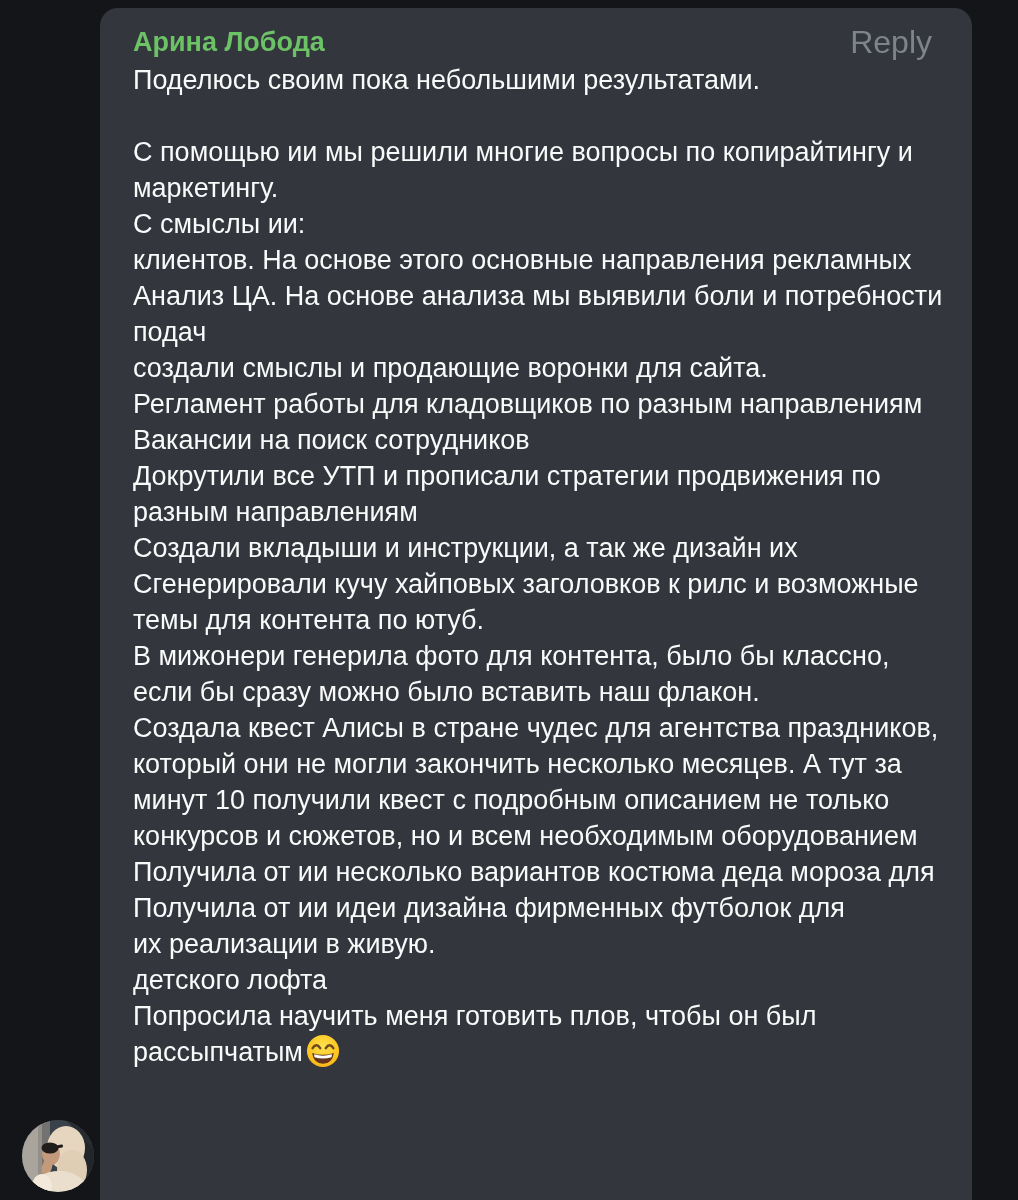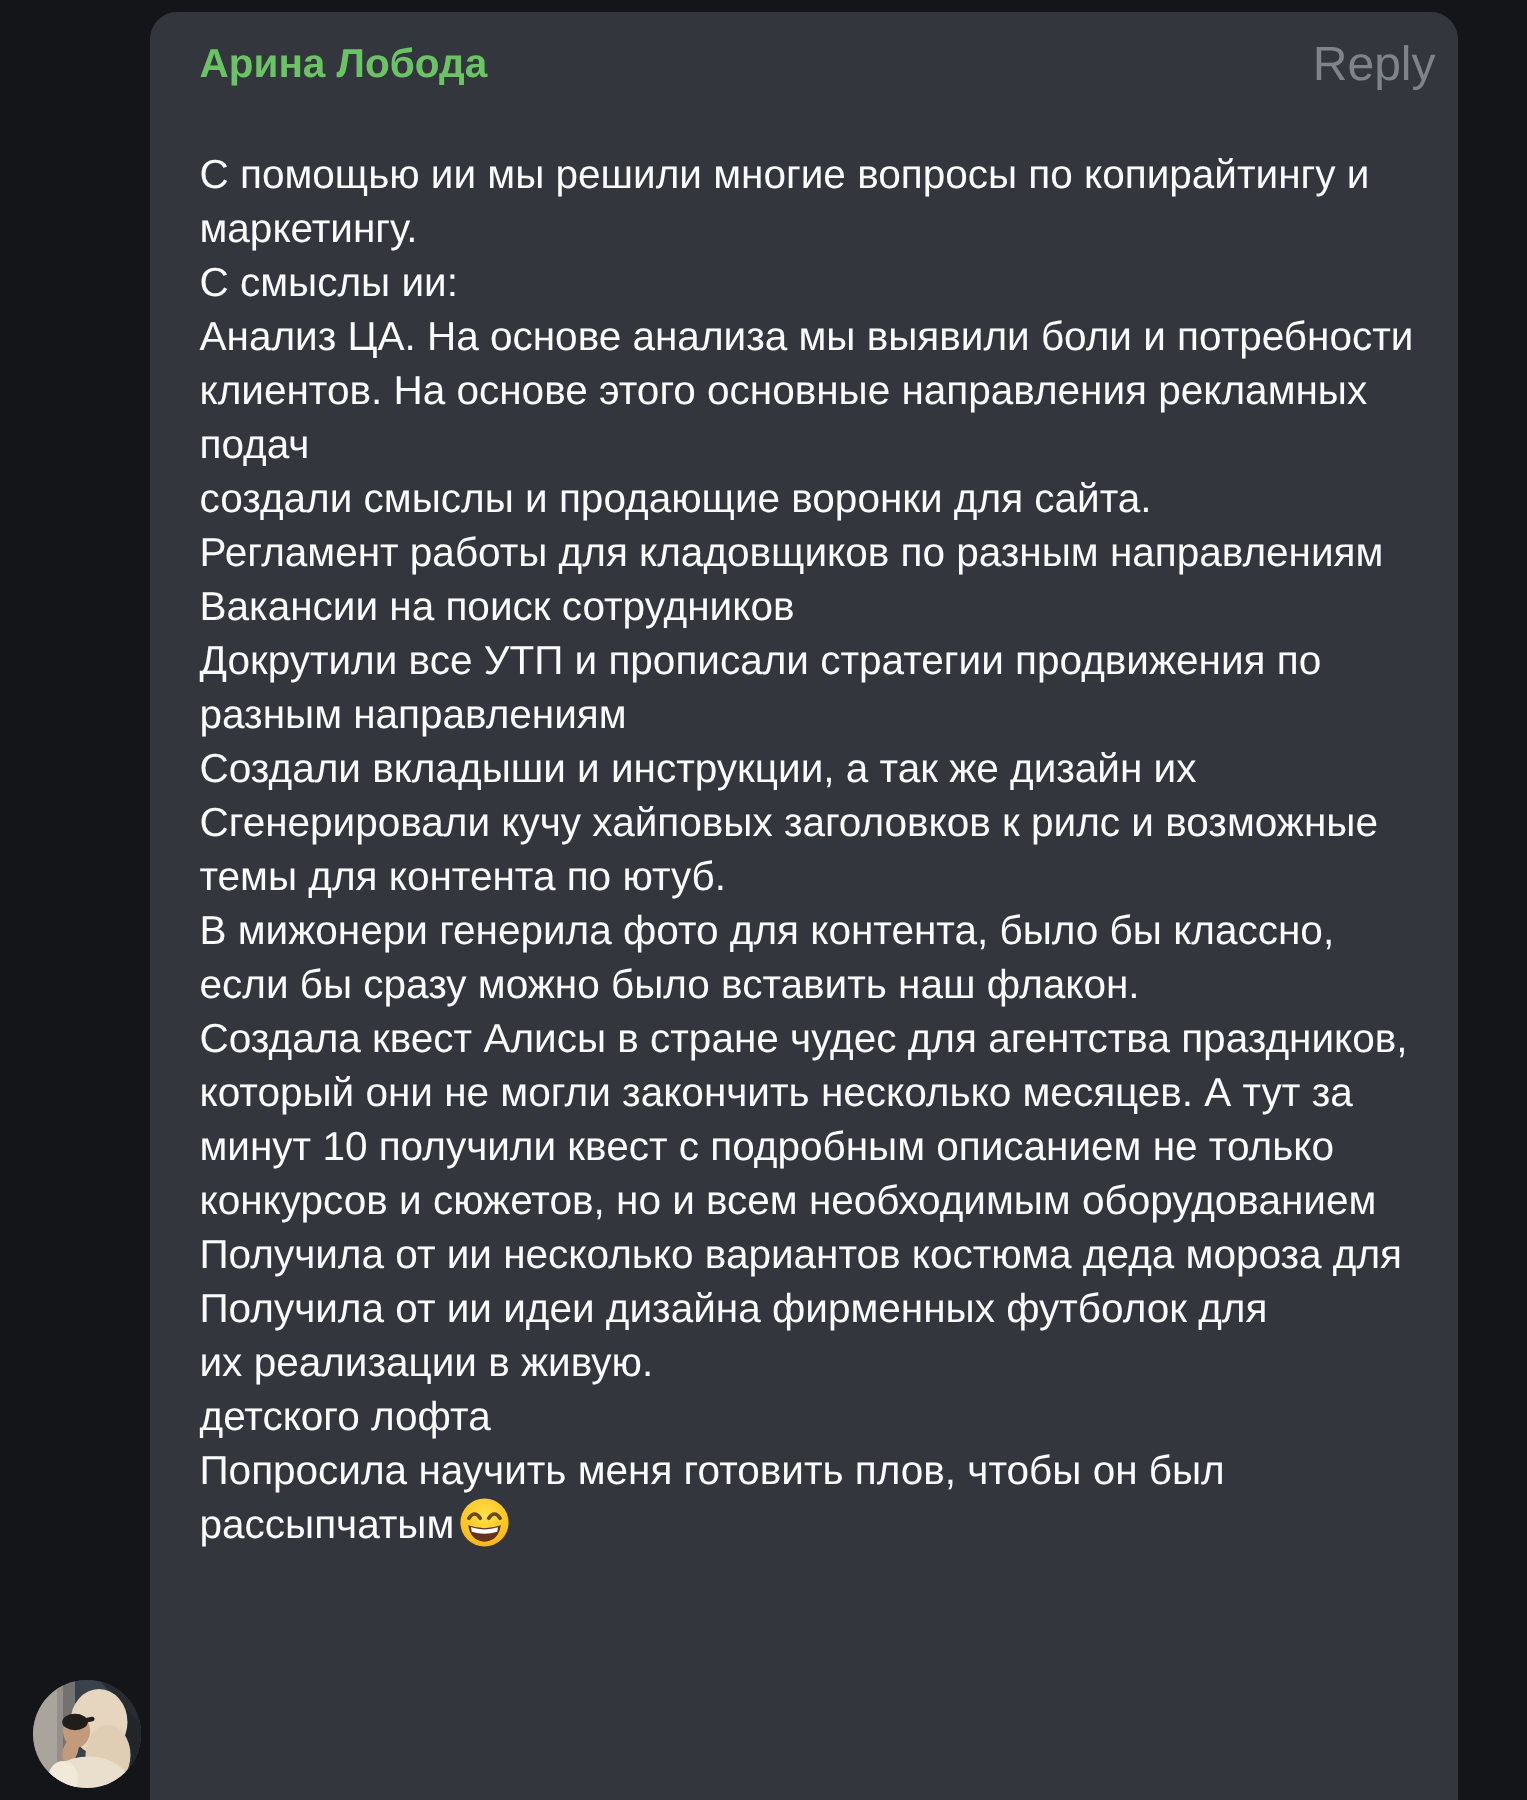--- a/index.html
+++ b/index.html
@@ -21,21 +21,21 @@
     position: absolute;
     left: 100px; top: 8px;
     width: 872px; height: 1192px;
     background: var(--bubble-bg);
     border-radius: 18px 18px 0 0;
   }
   .bubble-header {
     display: flex;
     justify-content: space-between;
     align-items: flex-start;
-    padding: 16px 15px 0 33px;
+    padding: 16px 40px 0 33px;
     height: 52px;
   }
   .username {
     color: var(--username-color);
     font-weight: bold;
     font-size: 27px;
     line-height: 36px;
     cursor: pointer;
   }
   .reply {
@@ -74,26 +74,27 @@
 <body>
 
 <div class="chat">
 
   <div class="bubble">
     <div class="bubble-header">
       <span class="username">Арина Лобода</span>
       <span class="reply">Reply</span>
     </div>
     <div class="message-text">
+        <div class="line">Поделюсь своим пока небольшими результатами.</div>
         <div class="line">&nbsp;</div>
         <div class="line">С помощью ии мы решили многие вопросы по копирайтингу и</div>
         <div class="line">маркетингу.</div>
         <div class="line">С смыслы ии:</div>
+        <div class="line">клиентов. На основе этого основные направления рекламных</div>
         <div class="line">Анализ ЦА. На основе анализа мы выявили боли и потребности</div>
-        <div class="line">клиентов. На основе этого основные направления рекламных</div>
         <div class="line">подач</div>
         <div class="line">создали смыслы и продающие воронки для сайта.</div>
         <div class="line">Регламент работы для кладовщиков по разным направлениям</div>
         <div class="line">Вакансии на поиск сотрудников</div>
         <div class="line">Докрутили все УТП и прописали стратегии продвижения по</div>
         <div class="line">разным направлениям</div>
         <div class="line">Создали вкладыши и инструкции, а так же дизайн их</div>
         <div class="line">Сгенерировали кучу хайповых заголовков к рилс и возможные</div>
         <div class="line">темы для контента по ютуб.</div>
         <div class="line">В мижонери генерила фото для контента, было бы классно,</div>

